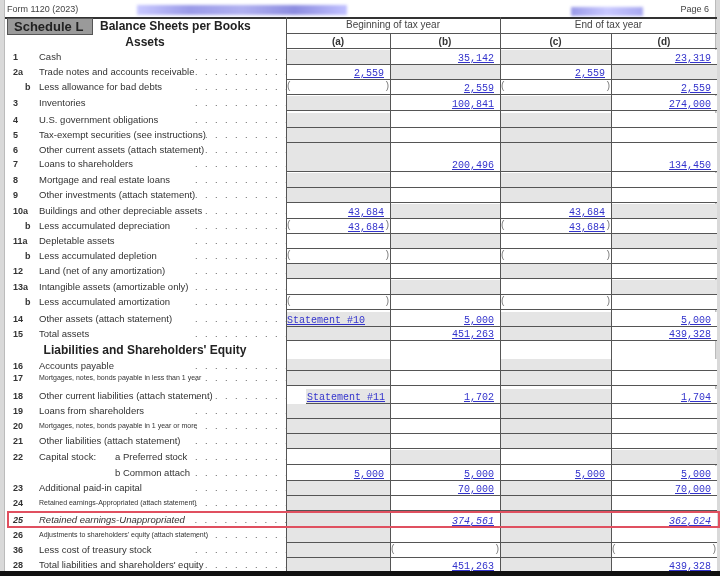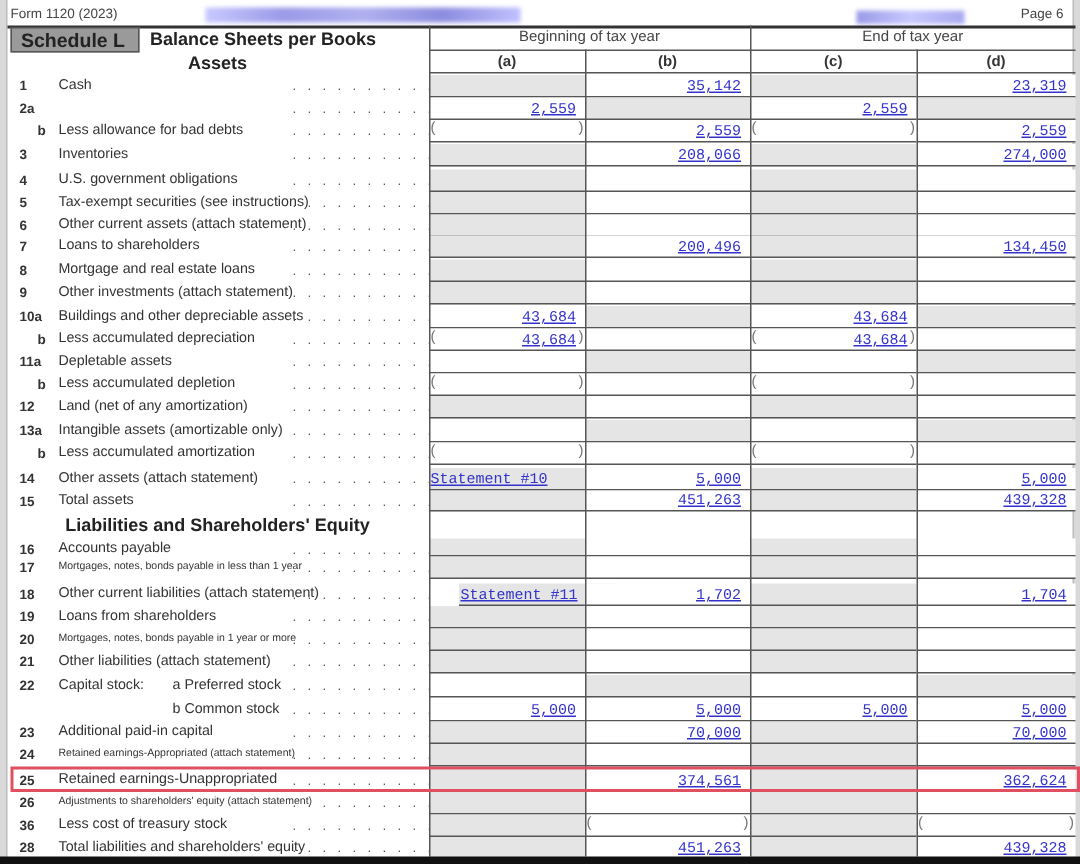--- a/index.html
+++ b/index.html
@@ -83,20 +83,21 @@
         <div class="cell white" style="left: 385px; width: 110px; top: 0px; height: 15px;">
           <span class="val">35,142</span>
         </div>
         <div class="cell grey" style="left: 495px; width: 111px; top: 0px; height: 15px;"></div>
         <div class="cell white" style="left: 606px; width: 106px; top: 0px; height: 15px;">
           <span class="val">23,319</span>
         </div>
       </div>
       <div class="row" style="top: 65px; height: 15px;">
         <span class="lnum" style="top: 2px;">2a</span>
+        <span class="ldesc" style="top: 1px;">Trade notes and accounts receivable</span>
         <span class="dots" style="left: 190px; top: 2px;">. . . . . . . . . .</span>
         <div class="cell white" style="left: 281px; width: 104px; top: 0px; height: 15px;">
           <span class="val">2,559</span>
         </div>
         <div class="cell grey" style="left: 385px; width: 110px; top: 0px; height: 15px;"></div>
         <div class="cell white" style="left: 495px; width: 111px; top: 0px; height: 15px;">
           <span class="val">2,559</span>
         </div>
         <div class="cell grey" style="left: 606px; width: 106px; top: 0px; height: 15px;"></div>
       </div>
@@ -118,21 +119,21 @@
         <div class="cell white" style="left: 606px; width: 106px; top: 0px; height: 15px;">
           <span class="val">2,559</span>
         </div>
       </div>
       <div class="row" style="top: 96px; height: 15px;">
         <span class="lnum" style="top: 2px;">3</span>
         <span class="ldesc" style="top: 1px;">Inventories</span>
         <span class="dots" style="left: 190px; top: 2px;">. . . . . . . . . .</span>
         <div class="cell grey" style="left: 281px; width: 104px; top: 0px; height: 15px;"></div>
         <div class="cell white" style="left: 385px; width: 110px; top: 0px; height: 15px;">
-          <span class="val">208,066</span>
+          <span class="val">100,841</span>
         </div>
         <div class="cell grey" style="left: 495px; width: 111px; top: 0px; height: 15px;"></div>
         <div class="cell white" style="left: 606px; width: 106px; top: 0px; height: 15px;">
           <span class="val">274,000</span>
         </div>
       </div>
       <div class="row" style="top: 113px; height: 15px;">
         <span class="lnum" style="top: 2px;">4</span>
         <span class="ldesc" style="top: 1px;">U.S. government obligations</span>
         <span class="dots" style="left: 190px; top: 2px;">. . . . . . . . . .</span>
@@ -371,21 +372,21 @@
         <span class="ldesc" style="left: 110px; top: 1px;">a  Preferred stock</span>
         <span class="dots" style="left: 190px; top: 2px;">. . . . . . . . . .</span>
         <div class="cell white" style="left: 281px; width: 104px; top: 0px; height: 15px;"></div>
         <div class="cell grey" style="left: 385px; width: 110px; top: 0px; height: 15px;"></div>
         <div class="cell white" style="left: 495px; width: 111px; top: 0px; height: 15px;"></div>
         <div class="cell grey" style="left: 606px; width: 106px; top: 0px; height: 15px;"></div>
       </div>
       <div class="row" style="top: 466px; height: 15px;">
         <span class="lnum sub" style="top: 2px;"></span>
         <span class="ldesc" style="top: 1px;"></span>
-        <span class="ldesc" style="left: 110px; top: 1px;">b  Common stock</span>
+        <span class="ldesc" style="left: 110px; top: 1px;">b  Common attach</span>
         <span class="dots" style="left: 190px; top: 2px;">. . . . . . . . . .</span>
         <div class="cell white" style="left: 281px; width: 104px; top: 0px; height: 15px;">
           <span class="val">5,000</span>
         </div>
         <div class="cell white" style="left: 385px; width: 110px; top: 0px; height: 15px;">
           <span class="val">5,000</span>
         </div>
         <div class="cell white" style="left: 495px; width: 111px; top: 0px; height: 15px;">
           <span class="val">5,000</span>
         </div>
@@ -408,21 +409,21 @@
       </div>
       <div class="row" style="top: 496px; height: 15px;">
         <span class="lnum" style="top: 2px;">24</span>
         <span class="ldesc small" style="top: 3px;">Retained earnings-Appropriated (attach statement)</span>
         <span class="dots" style="left: 190px; top: 2px;">. . . . . . . . . .</span>
         <div class="cell grey" style="left: 281px; width: 104px; top: 0px; height: 15px;"></div>
         <div class="cell white" style="left: 385px; width: 110px; top: 0px; height: 15px;"></div>
         <div class="cell grey" style="left: 495px; width: 111px; top: 0px; height: 15px;"></div>
         <div class="cell white" style="left: 606px; width: 106px; top: 0px; height: 15px;"></div>
       </div>
-      <div class="row" style="top: 513px; height: 15px;">
+      <div class="row" style="top: 513px; height: 15px; font-style: italic;">
         <span class="lnum" style="top: 2px;">25</span>
         <span class="ldesc" style="top: 1px;">Retained earnings-Unappropriated</span>
         <span class="dots" style="left: 190px; top: 2px;">. . . . . . . . . .</span>
         <div class="cell grey" style="left: 281px; width: 104px; top: 0px; height: 15px;"></div>
         <div class="cell white" style="left: 385px; width: 110px; top: 0px; height: 15px;">
           <span class="val">374,561</span>
         </div>
         <div class="cell grey" style="left: 495px; width: 111px; top: 0px; height: 15px;"></div>
         <div class="cell white" style="left: 606px; width: 106px; top: 0px; height: 15px;">
           <span class="val">362,624</span>

